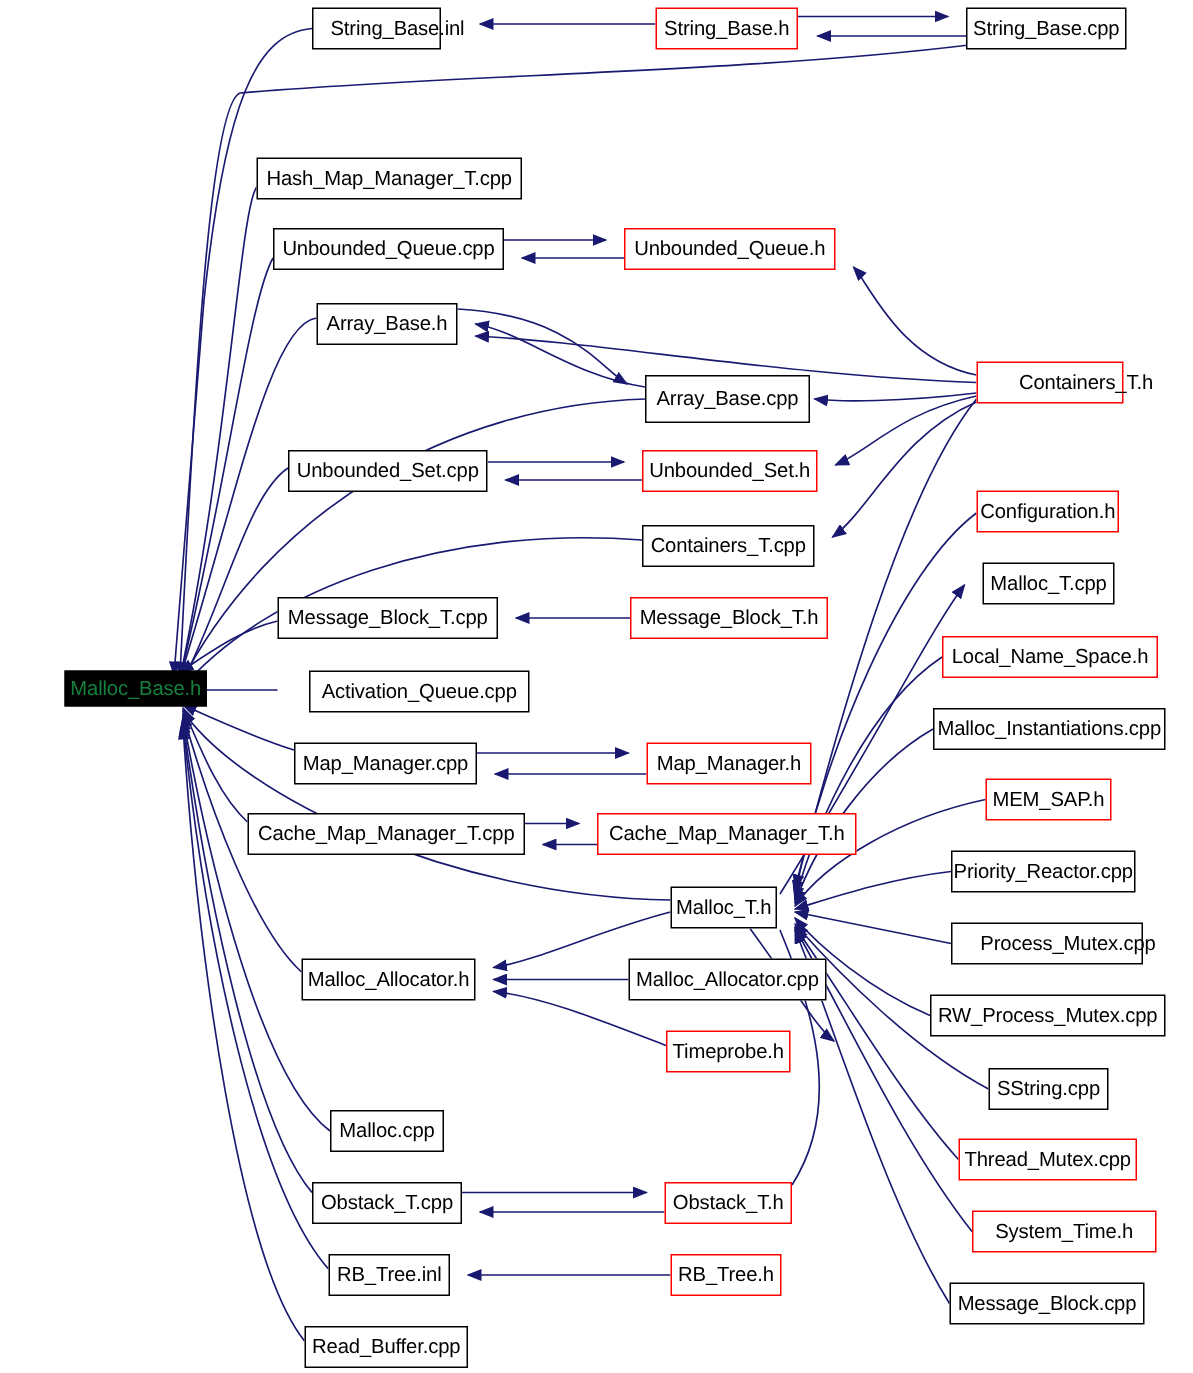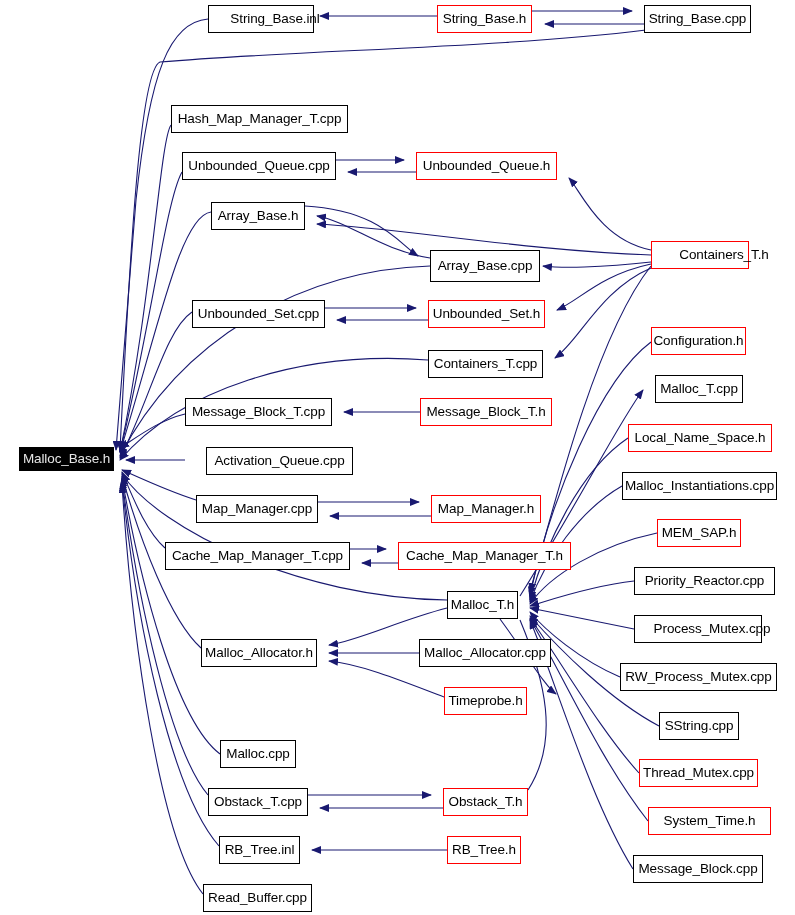--- a/index.html
+++ b/index.html
@@ -20,21 +20,21 @@
     font-size:13.5px;
     line-height:1;
     display:flex;
     align-items:center;
     justify-content:center;
     white-space:nowrap;
     letter-spacing:-0.1px;
     z-index:5;
   }
   .node.red{border-color:#ff0000;}
-  .node.current{background:#000000;color:#e5e5e5;border-color:#000000;}
+  .node.current{background:#000000;color:#15803d;border-color:#000000;margin-left:24px;}
 </style>
 </head>
 <body>
 
 <div id="graph">
   <svg id="edges" xmlns="http://www.w3.org/2000/svg">
       <defs>
         <marker id="arrowhead" markerWidth="10" markerHeight="8" refX="9" refY="4" orient="auto" markerUnits="userSpaceOnUse">
           <path d="M0,0 L10,4 L0,8 z" fill="#191970"></path>
         </marker>
@@ -91,21 +91,21 @@
       <path d="M 500,619 C 530,660 545,686 556,694" fill="none" stroke="#191970" stroke-width="1.1" marker-end="url(#arrowhead)"></path>
       <path d="M 220,754 C 175,720 140,580 122,478" fill="none" stroke="#191970" stroke-width="1.1" marker-end="url(#arrowhead)"></path>
       <path d="M 208,795 C 170,750 138,600 122,480" fill="none" stroke="#191970" stroke-width="1.1" marker-end="url(#arrowhead)"></path>
       <path d="M 308,795 L 431,795" fill="none" stroke="#191970" stroke-width="1.1" marker-end="url(#arrowhead)"></path>
       <path d="M 443,808 L 320,808" fill="none" stroke="#191970" stroke-width="1.1" marker-end="url(#arrowhead)"></path>
       <path d="M 528,790 C 560,740 545,680 520,620" fill="none" stroke="#191970" stroke-width="1.1"></path>
       <path d="M 219,846 C 170,790 136,620 122,482" fill="none" stroke="#191970" stroke-width="1.1" marker-end="url(#arrowhead)"></path>
       <path d="M 447,850 L 312,850" fill="none" stroke="#191970" stroke-width="1.1" marker-end="url(#arrowhead)"></path>
       <path d="M 203,894 C 160,840 132,640 122,484" fill="none" stroke="#191970" stroke-width="1.1" marker-end="url(#arrowhead)"></path>
     </svg>
-<div class="node" style="left: 208px; top: 5px; width: 106px; height: 28px; padding-left: 28px;">
+<div class="node" style="left: 208px; top: 5px; width: 86px; height: 28px; padding-left: 28px;">
       <span>String_Base.inl</span>
     </div>
     <div class="node red" style="left: 437px; top: 5px; width: 95px; height: 28px;">
       <span>String_Base.h</span>
     </div>
     <div class="node" style="left: 644px; top: 5px; width: 107px; height: 28px;">
       <span>String_Base.cpp</span>
     </div>
     <div class="node" style="left: 171px; top: 105px; width: 177px; height: 28px;">
       <span>Hash_Map_Manager_T.cpp</span>
@@ -166,21 +166,21 @@
     </div>
     <div class="node red" style="left: 657px; top: 519px; width: 84px; height: 28px;">
       <span>MEM_SAP.h</span>
     </div>
     <div class="node" style="left: 165px; top: 542px; width: 185px; height: 28px;">
       <span>Cache_Map_Manager_T.cpp</span>
     </div>
     <div class="node red" style="left: 398px; top: 542px; width: 173px; height: 28px;">
       <span>Cache_Map_Manager_T.h</span>
     </div>
-    <div class="node" style="left: 634px; top: 567px; width: 141px; height: 28px; text-align: right;">
+    <div class="node" style="left: 634px; top: 567px; width: 123px; height: 28px; text-align: right;">
       <span>Priority_Reactor.cpp</span>
     </div>
     <div class="node" style="left: 447px; top: 591px; width: 71px; height: 28px;">
       <span>Malloc_T.h</span>
     </div>
     <div class="node" style="left: 634px; top: 615px; width: 128px; height: 28px; padding-left: 28px;">
       <span>Process_Mutex.cpp</span>
     </div>
     <div class="node" style="left: 201px; top: 639px; width: 116px; height: 28px;">
       <span>Malloc_Allocator.h</span>

